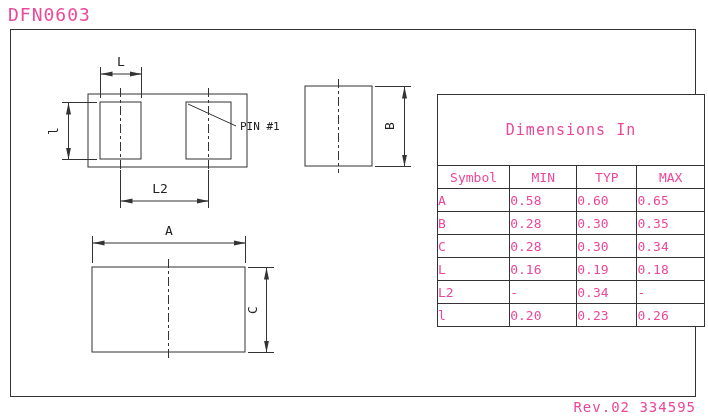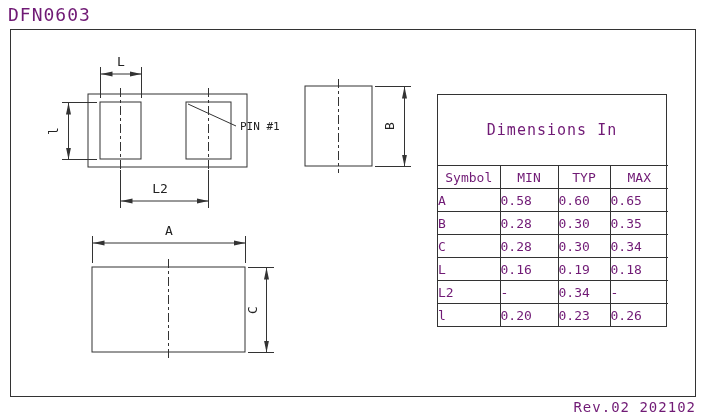--- a/index.html
+++ b/index.html
@@ -1,21 +1,21 @@
 <!DOCTYPE html>
 <html><head>
 <meta charset="utf-8">
 <style>
   html,body{margin:0;padding:0;background:#ffffff;}
   .page{
     position:relative;
     width:708px;height:420px;
     background:#ffffff;
     font-family:"DejaVu Sans Mono","Liberation Mono",monospace;
-    color:#701a75;
+    color:#ec4899;
     overflow:hidden;
   }
   .hdr-left{
     position:absolute;left:8px;top:4px;
     font-size:18px;letter-spacing:1px;
   }
   .hdr-right{
     position:absolute;right:10px;top:4px;
     font-size:16px;letter-spacing:1px;
   }
@@ -27,21 +27,21 @@
   }
   .ftr{
     position:absolute;right:12px;top:399px;
     font-size:14px;letter-spacing:1px;
   }
   .draw-svg{
     position:absolute;left:0;top:0;
   }
   .dims-table{
     position:absolute;left:437px;top:94px;
-    width:230px;
+    width:268px;
     border:1px solid #333333;
     box-sizing:border-box;
     background:#ffffff;
   }
   .tbl-title{
     height:70px;
     display:flex;flex-direction:column;
     align-items:center;justify-content:center;
     font-size:15px;line-height:20px;
     letter-spacing:1px;
@@ -185,15 +185,15 @@
       <tr>
         <td>l</td>
         <td>0.20</td>
         <td>0.23</td>
         <td>0.26</td>
       </tr>
     </tbody>
       </table>
   </div>
 
-  <div class="ftr">Rev.02 202102</div>
+  <div class="ftr">Rev.02 334595</div>
 
 </div>
 
 </body></html>

